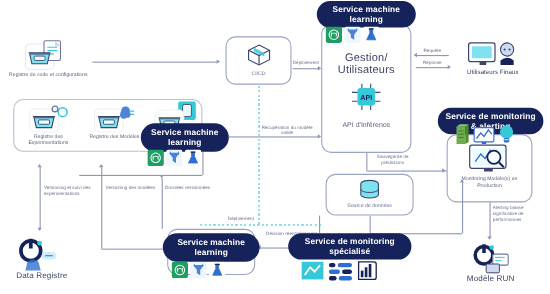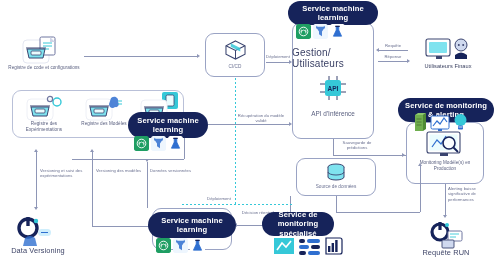--- a/index.html
+++ b/index.html
@@ -30,21 +30,21 @@
   .cap.dark{color:#3a4060;}
   .boxlabel{
     position:absolute;text-align:center;font-size:4.7px;line-height:1.25;
     color:#6b7192;width:100%;left:0;
   }
   .edgelabel{
     position:absolute;font-size:4.2px;line-height:1.25;color:#6a7090;
     text-align:center;letter-spacing:.03px;
   }
   .bigtitle{
-    position:absolute;color:#3c4266;
+    position:absolute;text-align:center;color:#3c4266;
     font-size:10px;line-height:1.3;letter-spacing:.2px;
   }
   .subtitle{
     position:absolute;text-align:center;color:#5b6180;font-size:6.4px;
   }
   .persona{
     position:absolute;text-align:center;color:#3f4568;font-size:7.4px;
     letter-spacing:.1px;
   }
 
@@ -308,21 +308,21 @@
       <path d="M2 9 a8 3 0 0 0 16 0" fill="none" stroke="#3b4570" stroke-width=".9"></path>
     </svg>
   </div>
   <div class="boxlabel" style="left:296px;top:184px;width:80px;">Source de données</div>
 
   <div class="ln v" style="left:336px;top:196px;height:16px;"></div>
   <div class="ln h" style="left:336px;top:212px;width:84px;"></div>
   <div class="ln v" style="left:420px;top:166px;height:46px;"></div>
   <div class="arw u" style="left:417.8px;top:163px;"></div>
 
-  <div class="pill" style="left:262px;top:212px;width:72px;height:24px;">Service de monitoring spécialisé</div>
+  <div class="pill" style="left:262px;top:212px;width:112px;height:24px;">Service de monitoring spécialisé</div>
   <div class="iconrow" style="left:274px;top:236px;gap:3px;">
     <span>
       <svg width="22" height="20" viewBox="0 0 22 20">
         <rect x="0" y="2" width="20" height="16" fill="#35c8d8"></rect>
         <polyline points="3,14 8,7 12,11 17,5" fill="none" stroke="#fff" stroke-width="1.6"></polyline>
       </svg>
     </span>
     <span>
       <svg width="22" height="20" viewBox="0 0 22 20">
         <rect x="0" y="3" width="6" height="4" rx="2" fill="#16235a"></rect>
@@ -357,21 +357,21 @@
       <path d="M12 1 v8" stroke="#16235a" stroke-width="3.2"></path>
       <circle cx="19" cy="4" r="2" fill="#35c8d8"></circle>
       <rect x="20" y="10" width="14" height="10" rx="1.5" fill="#fff" stroke="#6f76a0" stroke-width="1"></rect>
       <g stroke="#35c8d8" stroke-width=".9">
           <line x1="22" y1="13" x2="31" y2="13"></line>
           <line x1="22" y1="16" x2="28" y2="16"></line>
         </g>
       <rect x="14" y="19" width="12" height="8" rx="1" fill="#cfd9ef" stroke="#3b4570" stroke-width=".9"></rect>
     </svg>
   </div>
-  <div class="persona" style="left:404px;top:248px;width:84px;">Requête RUN</div>
+  <div class="persona" style="left:404px;top:248px;width:84px;">Modèle RUN</div>
 
   <div class="box" style="left:152px;top:208px;width:80px;height:42px;"></div>
   <div class="pill" style="left:148px;top:212px;width:88px;height:26px;">Service machine learning</div>
   <div class="iconrow" style="left:156px;top:238px;">
     <span>
       <svg class="sq" viewBox="0 0 16 16">
           <rect width="16" height="16" rx="2" fill="#1f9e63"></rect>
       <circle cx="8" cy="8" r="4.6" fill="none" stroke="#fff" stroke-width="1"></circle>
       <path d="M5 8 q3-3 6 0 M5.6 6 v4 M10.4 6 v4" stroke="#fff" stroke-width=".8" fill="none"></path>
         </svg>
@@ -398,21 +398,21 @@
   <div class="icon" style="left:14px;top:216px;width:40px;height:32px;">
     <svg viewBox="0 0 40 32" width="40" height="32">
       <circle cx="14" cy="12" r="9" fill="none" stroke="#16235a" stroke-width="3.4"></circle>
       <path d="M14 1 v9" stroke="#16235a" stroke-width="3.4"></path>
       <circle cx="22" cy="5" r="2.2" fill="#35c8d8"></circle>
       <rect x="24" y="13" width="13" height="7" rx="3.5" fill="#cfeefc"></rect>
       <line x1="27" y1="16.5" x2="34" y2="16.5" stroke="#2f6fd0" stroke-width="1"></line>
       <path d="M11 22 q5-4 10 0 l2 8 h-14 Z" fill="#2f6fd0" opacity=".8"></path>
     </svg>
   </div>
-  <div class="persona" style="left:2px;top:246px;width:72px;">Data Versioning</div>
+  <div class="persona" style="left:2px;top:246px;width:72px;">Data Registre</div>
 
   <div class="ln v" style="left:36px;top:152px;height:56px;"></div>
   <div class="arw u" style="left:33.8px;top:149px;"></div>
   <div class="arw d" style="left:33.8px;top:207px;"></div>
   <div class="edgelabel" style="left:40px;top:168px;width:48px;text-align:left;">Versioning et suivi des expérimentations</div>
 
   <div class="ln v" style="left:92px;top:152px;height:74px;"></div>
   <div class="ln h" style="left:92px;top:226px;width:58px;"></div>
   <div class="arw u" style="left:89.8px;top:149px;"></div>
   <div class="edgelabel" style="left:96px;top:168px;width:46px;text-align:left;">Versioning des modèles</div>

